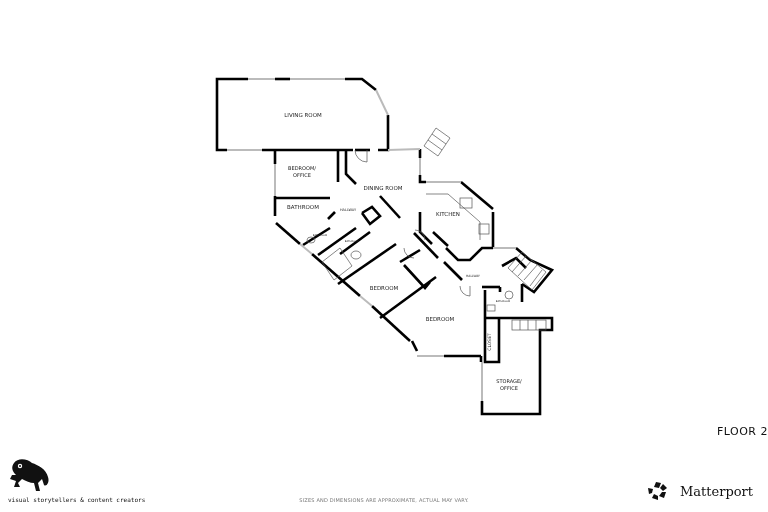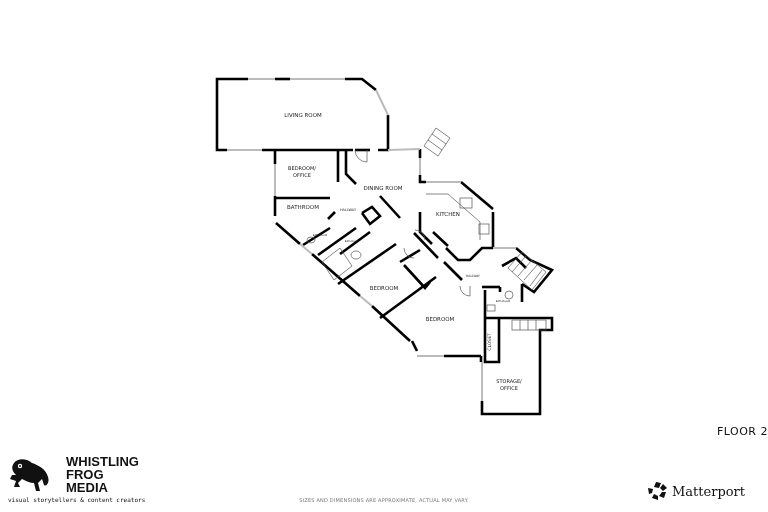--- a/index.html
+++ b/index.html
@@ -5,21 +5,21 @@
   html, body { margin:0; padding:0; background:#ffffff; }
   body { width:768px; height:512px; position:relative; overflow:hidden; font-family:"DejaVu Sans", sans-serif; }
   #plan { position:absolute; left:0; top:0; width:768px; height:512px; }
   .room-label { font-family:"DejaVu Sans", sans-serif; fill:#222; }
   .floor-title { position:absolute; left:0; width:768px; top:425px; text-align:right; font-size:11px; letter-spacing:0.5px; color:#111; }
   .disclaimer { position:absolute; left:0; width:768px; top:497px; text-align:center; font-size:5px; color:#777; letter-spacing:0.2px; }
   .brand { position:absolute; left:6px; top:455px; width:160px; height:55px; }
   .brand-name { position:absolute; left:60px; top:0; font-family:"Liberation Sans", sans-serif; font-weight:bold; font-size:13px; line-height:13px; color:#111; }
   .brand-tag { position:absolute; left:2px; top:41px; font-family:"DejaVu Sans Mono", monospace; font-size:6px; color:#111; white-space:nowrap; }
   .mp { position:absolute; left:648px; top:482px; display:flex; align-items:center; gap:4px; }
-  .mp-name { font-family:"DejaVu Serif", serif; font-size:13px; color:#111; }
+  .mp-name { font-family:"DejaVu Serif", serif; font-size:13px; color:#111;margin-left:8px; }
 </style>
 </head>
 <body>
 
 <svg id="plan" viewBox="0 0 768 512" xmlns="http://www.w3.org/2000/svg">
   <g fill="none" stroke="#000" stroke-width="2.6" stroke-linejoin="miter">
 
     <polyline points="248,79 217,79 217,150 227,150"></polyline>
     <polyline points="275,79 290,79"></polyline>
     <polyline points="345,79 362,79 376,90"></polyline>
@@ -144,25 +144,20 @@
 
 <div class="floor-title">FLOOR 2</div>
 <div class="disclaimer">SIZES AND DIMENSIONS ARE APPROXIMATE, ACTUAL MAY VARY.</div>
 
 <div class="brand">
   <svg width="44" height="36" viewBox="0 0 44 36" style="position:absolute;left:2px;top:2px">
     <path d="M6,6 C10,0 20,2 24,6 C30,8 38,12 40,20 C42,26 38,30 36,28 L34,22 L30,26 L32,34 L28,34 L26,26 C22,26 18,24 14,22 L10,26 L12,30 L6,30 L8,24 L2,22 L4,18 L8,18 C4,14 3,10 6,6 Z" fill="#111"></path>
     <circle cx="12" cy="9" r="2.2" fill="#fff"></circle>
     <circle cx="12" cy="9" r="1" fill="#111"></circle>
   </svg>
-  <div class="brand-name">
-    <div>WHISTLING</div>
-    <div>FROG</div>
-    <div>MEDIA</div>
-  </div>
   <div class="brand-tag">visual storytellers &amp; content creators</div>
 </div>
 
 <div class="mp">
   <svg width="20" height="18" viewBox="0 0 20 18">
     <polygon points="8,0 13,1 11,6 6,5" fill="#111"></polygon>
     <polygon points="15,2 19,6 15,9 12,6" fill="#111"></polygon>
     <polygon points="18,10 16,16 11,14 14,10" fill="#111"></polygon>
     <polygon points="10,18 4,16 6,12 10,14" fill="#111"></polygon>
     <polygon points="1,12 0,6 5,7 4,11" fill="#111"></polygon>

